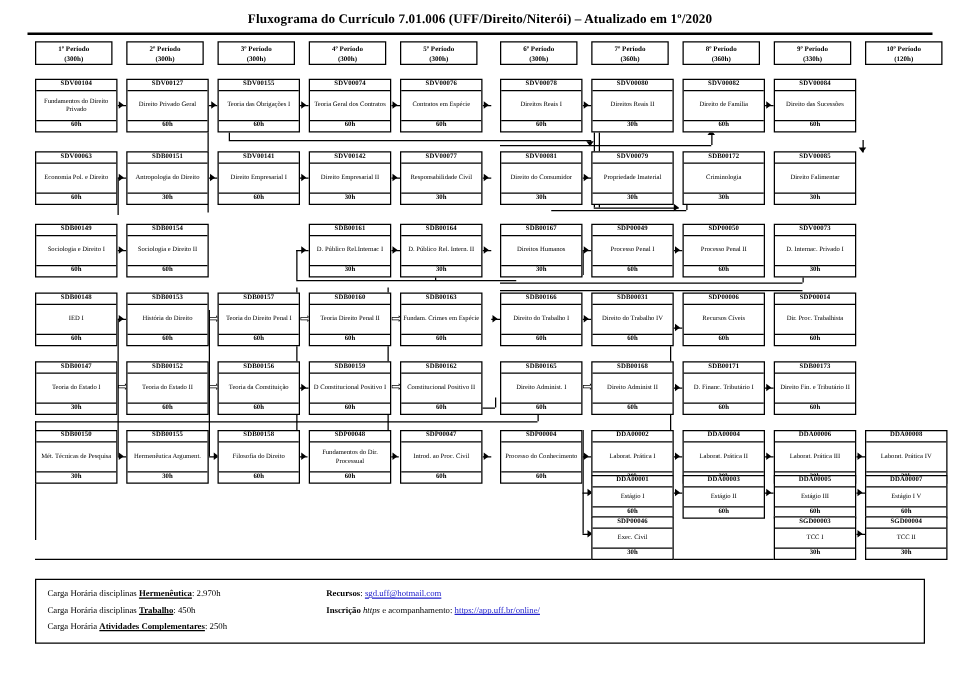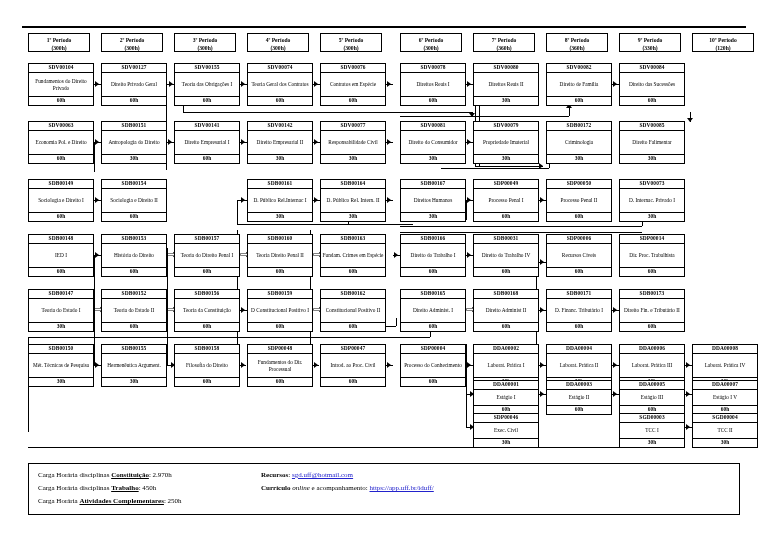--- a/index.html
+++ b/index.html
@@ -93,20 +93,21 @@
   .legend b{font-weight:bold;}
   .legend u{text-decoration:underline;}
   .lnk{color:#2222cc;text-decoration:underline;}
   .ital{font-style:italic;}
 </style>
 </head>
 <body>
 
 <div id="stage">
 
+  <div class="title">Fluxograma do Currículo 7.01.006 (UFF/Direito/Niterói) – Atualizado em 1º/2020</div>
   <div class="title-rule"></div>
 
   <div class="period" style="left:28px;top:33px;width:62px;">
     <div>1º Período</div>
     <div class="p2">(300h)</div>
   </div>
   <div class="period" style="left:101px;top:33px;width:62px;">
     <div>2º Período</div>
     <div class="p2">(300h)</div>
   </div>
@@ -609,30 +610,30 @@
     <div class="hrs">30h</div>
   </div>
   <div class="course" style="left:692px;top:413px;">
     <div class="code">SGD00004</div>
     <div class="name" style="height:11px;">TCC II</div>
     <div class="hrs">30h</div>
   </div>
 
   <div class="legend">
     <div class="lrow" style="left:9px;top:7px;">
-      <span>Carga Horária disciplinas </span><b><u>Constituição</u></b><span>: 2.970h</span>
+      <span>Carga Horária disciplinas </span><b><u>Hermenêutica</u></b><span>: 2.970h</span>
     </div>
     <div class="lrow" style="left:9px;top:20px;">
       <span>Carga Horária disciplinas </span><b><u>Trabalho</u></b><span>: 450h</span>
     </div>
     <div class="lrow" style="left:9px;top:33px;">
       <span>Carga Horária </span><b><u>Atividades Complementares</u></b><span>: 250h</span>
     </div>
 
     <div class="lrow" style="left:232px;top:7px;">
       <b>Recursos</b><span>: </span><span class="lnk">sgd.uff@hotmail.com</span>
     </div>
     <div class="lrow" style="left:232px;top:20px;">
-      <b>Currículo</b><span>&nbsp;</span><span class="ital">online</span><span> e acompanhamento: </span><span class="lnk">https://app.uff.br/iduff/</span>
+      <b>Inscrição</b><span>&nbsp;</span><span class="ital">https</span><span> e acompanhamento: </span><span class="lnk">https://app.uff.br/online/</span>
     </div>
   </div>
 
 </div>
 
 </body></html>

